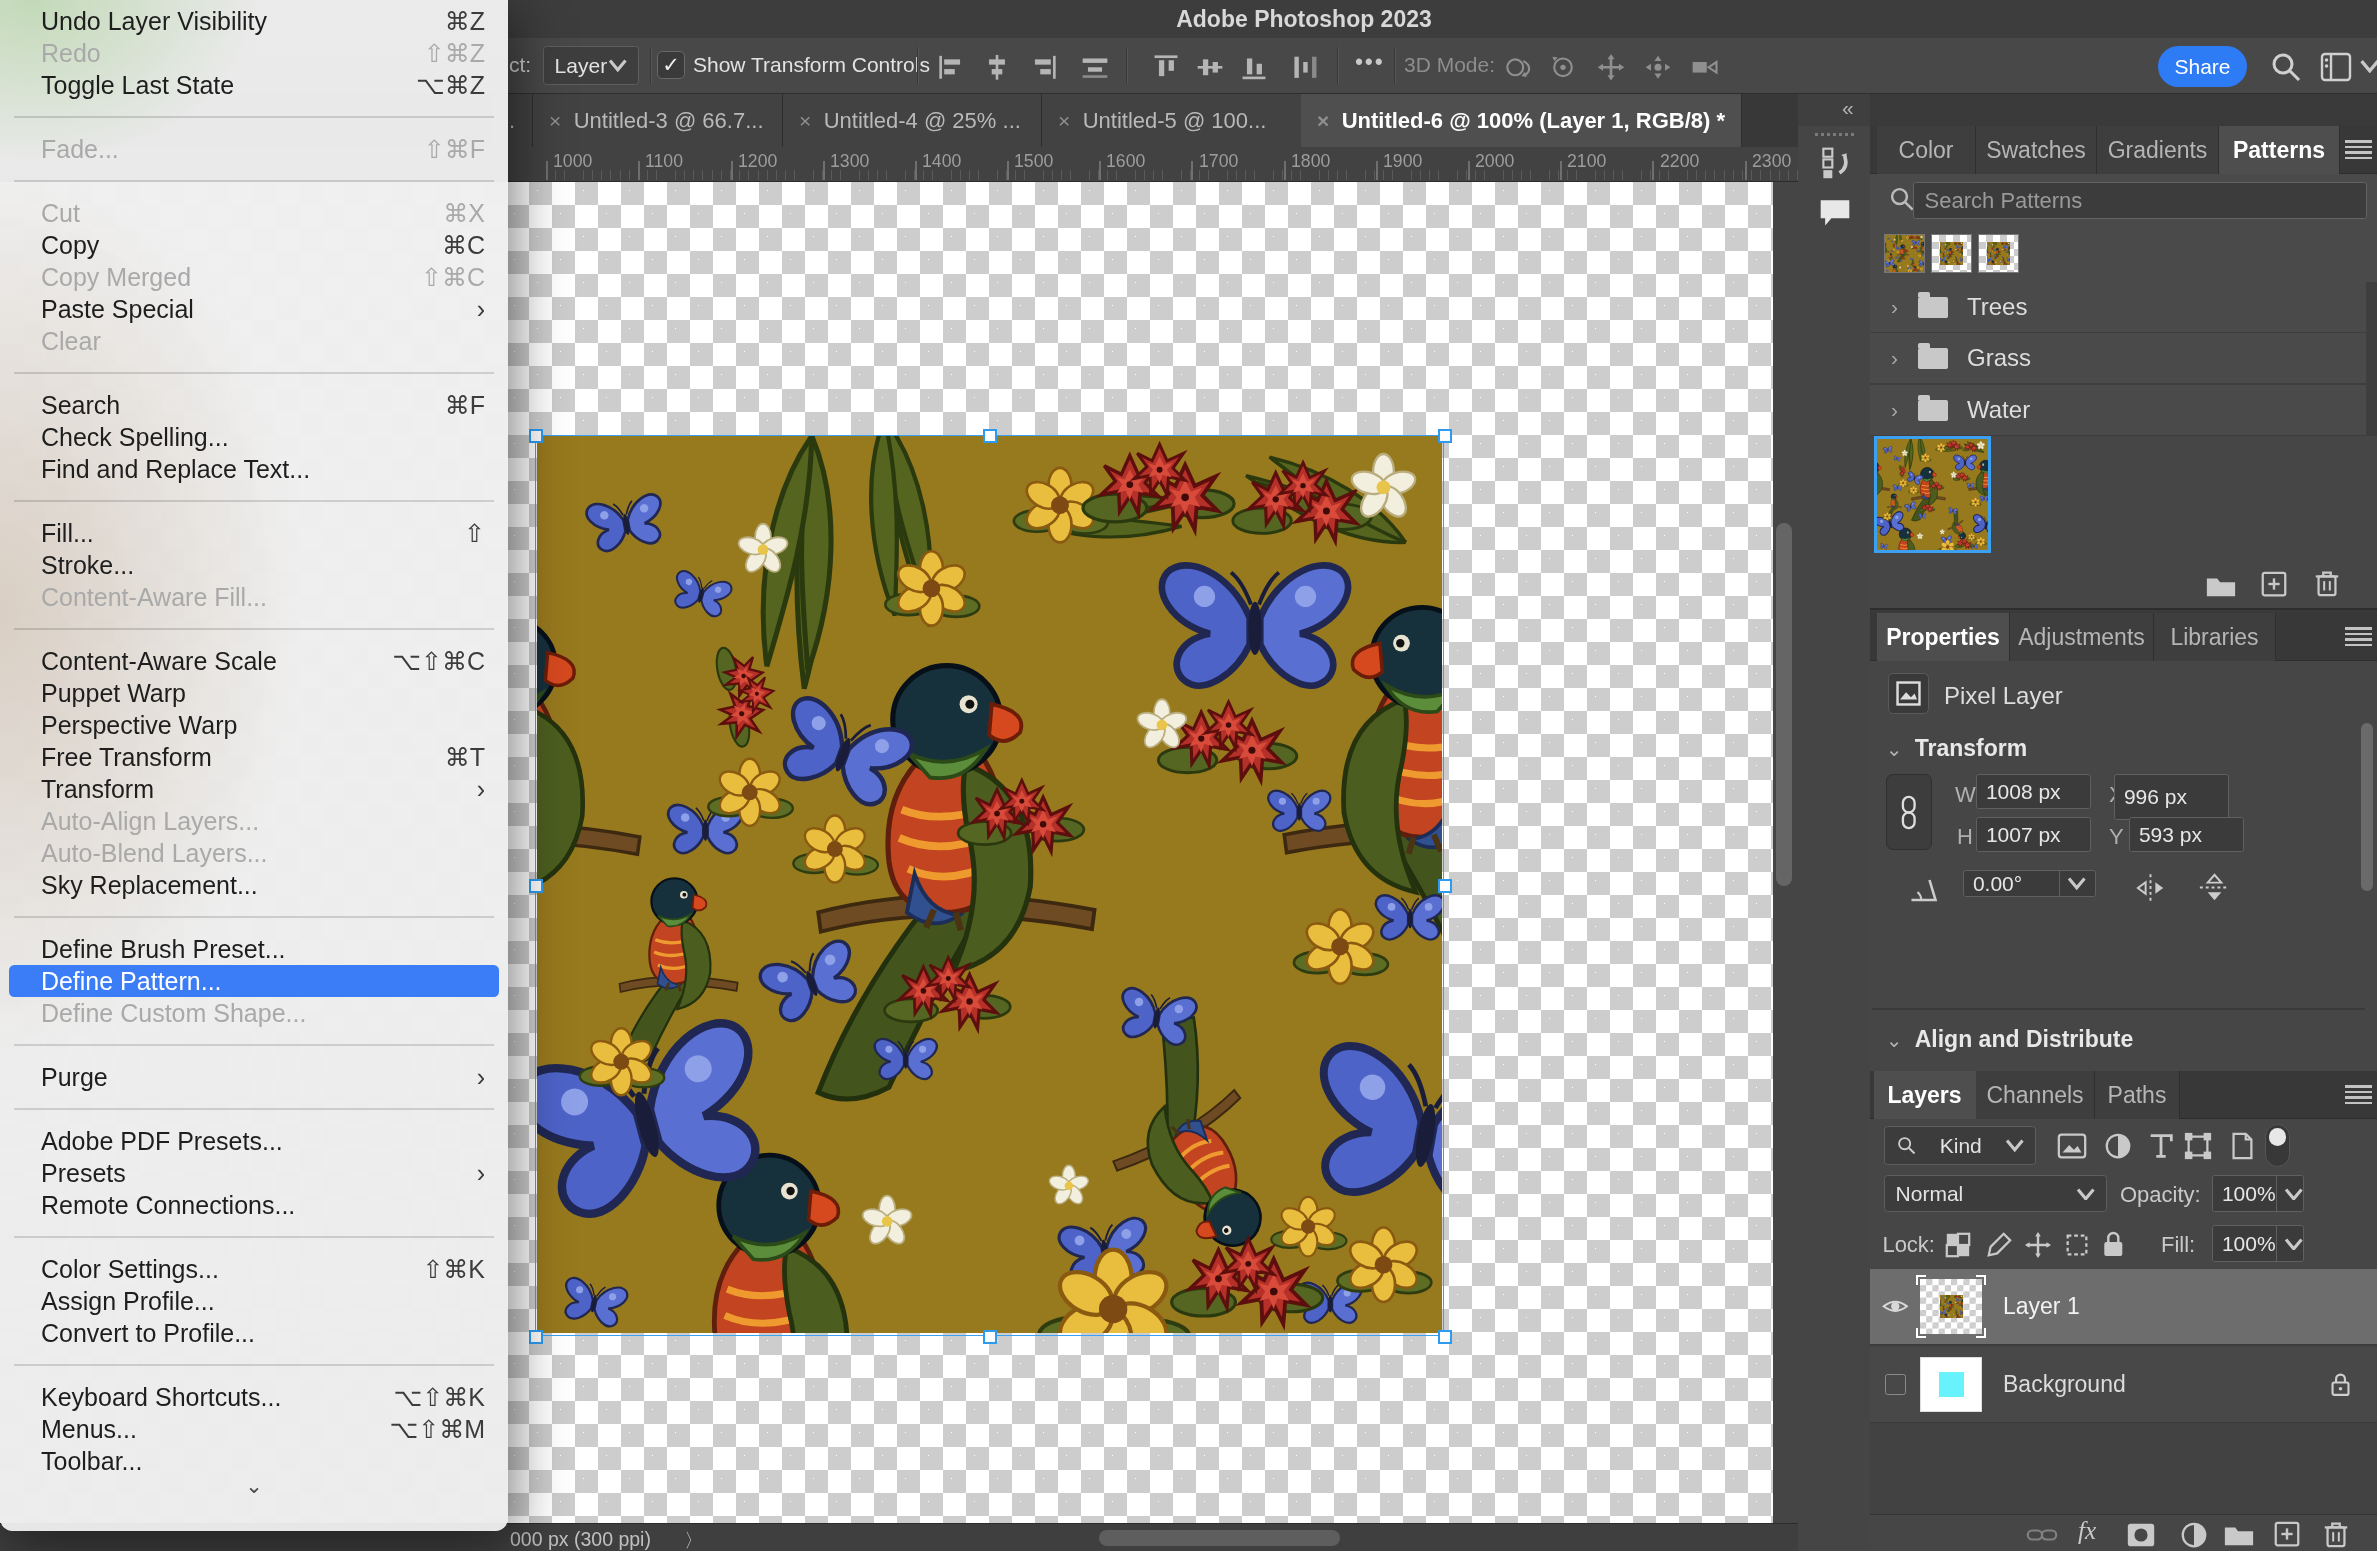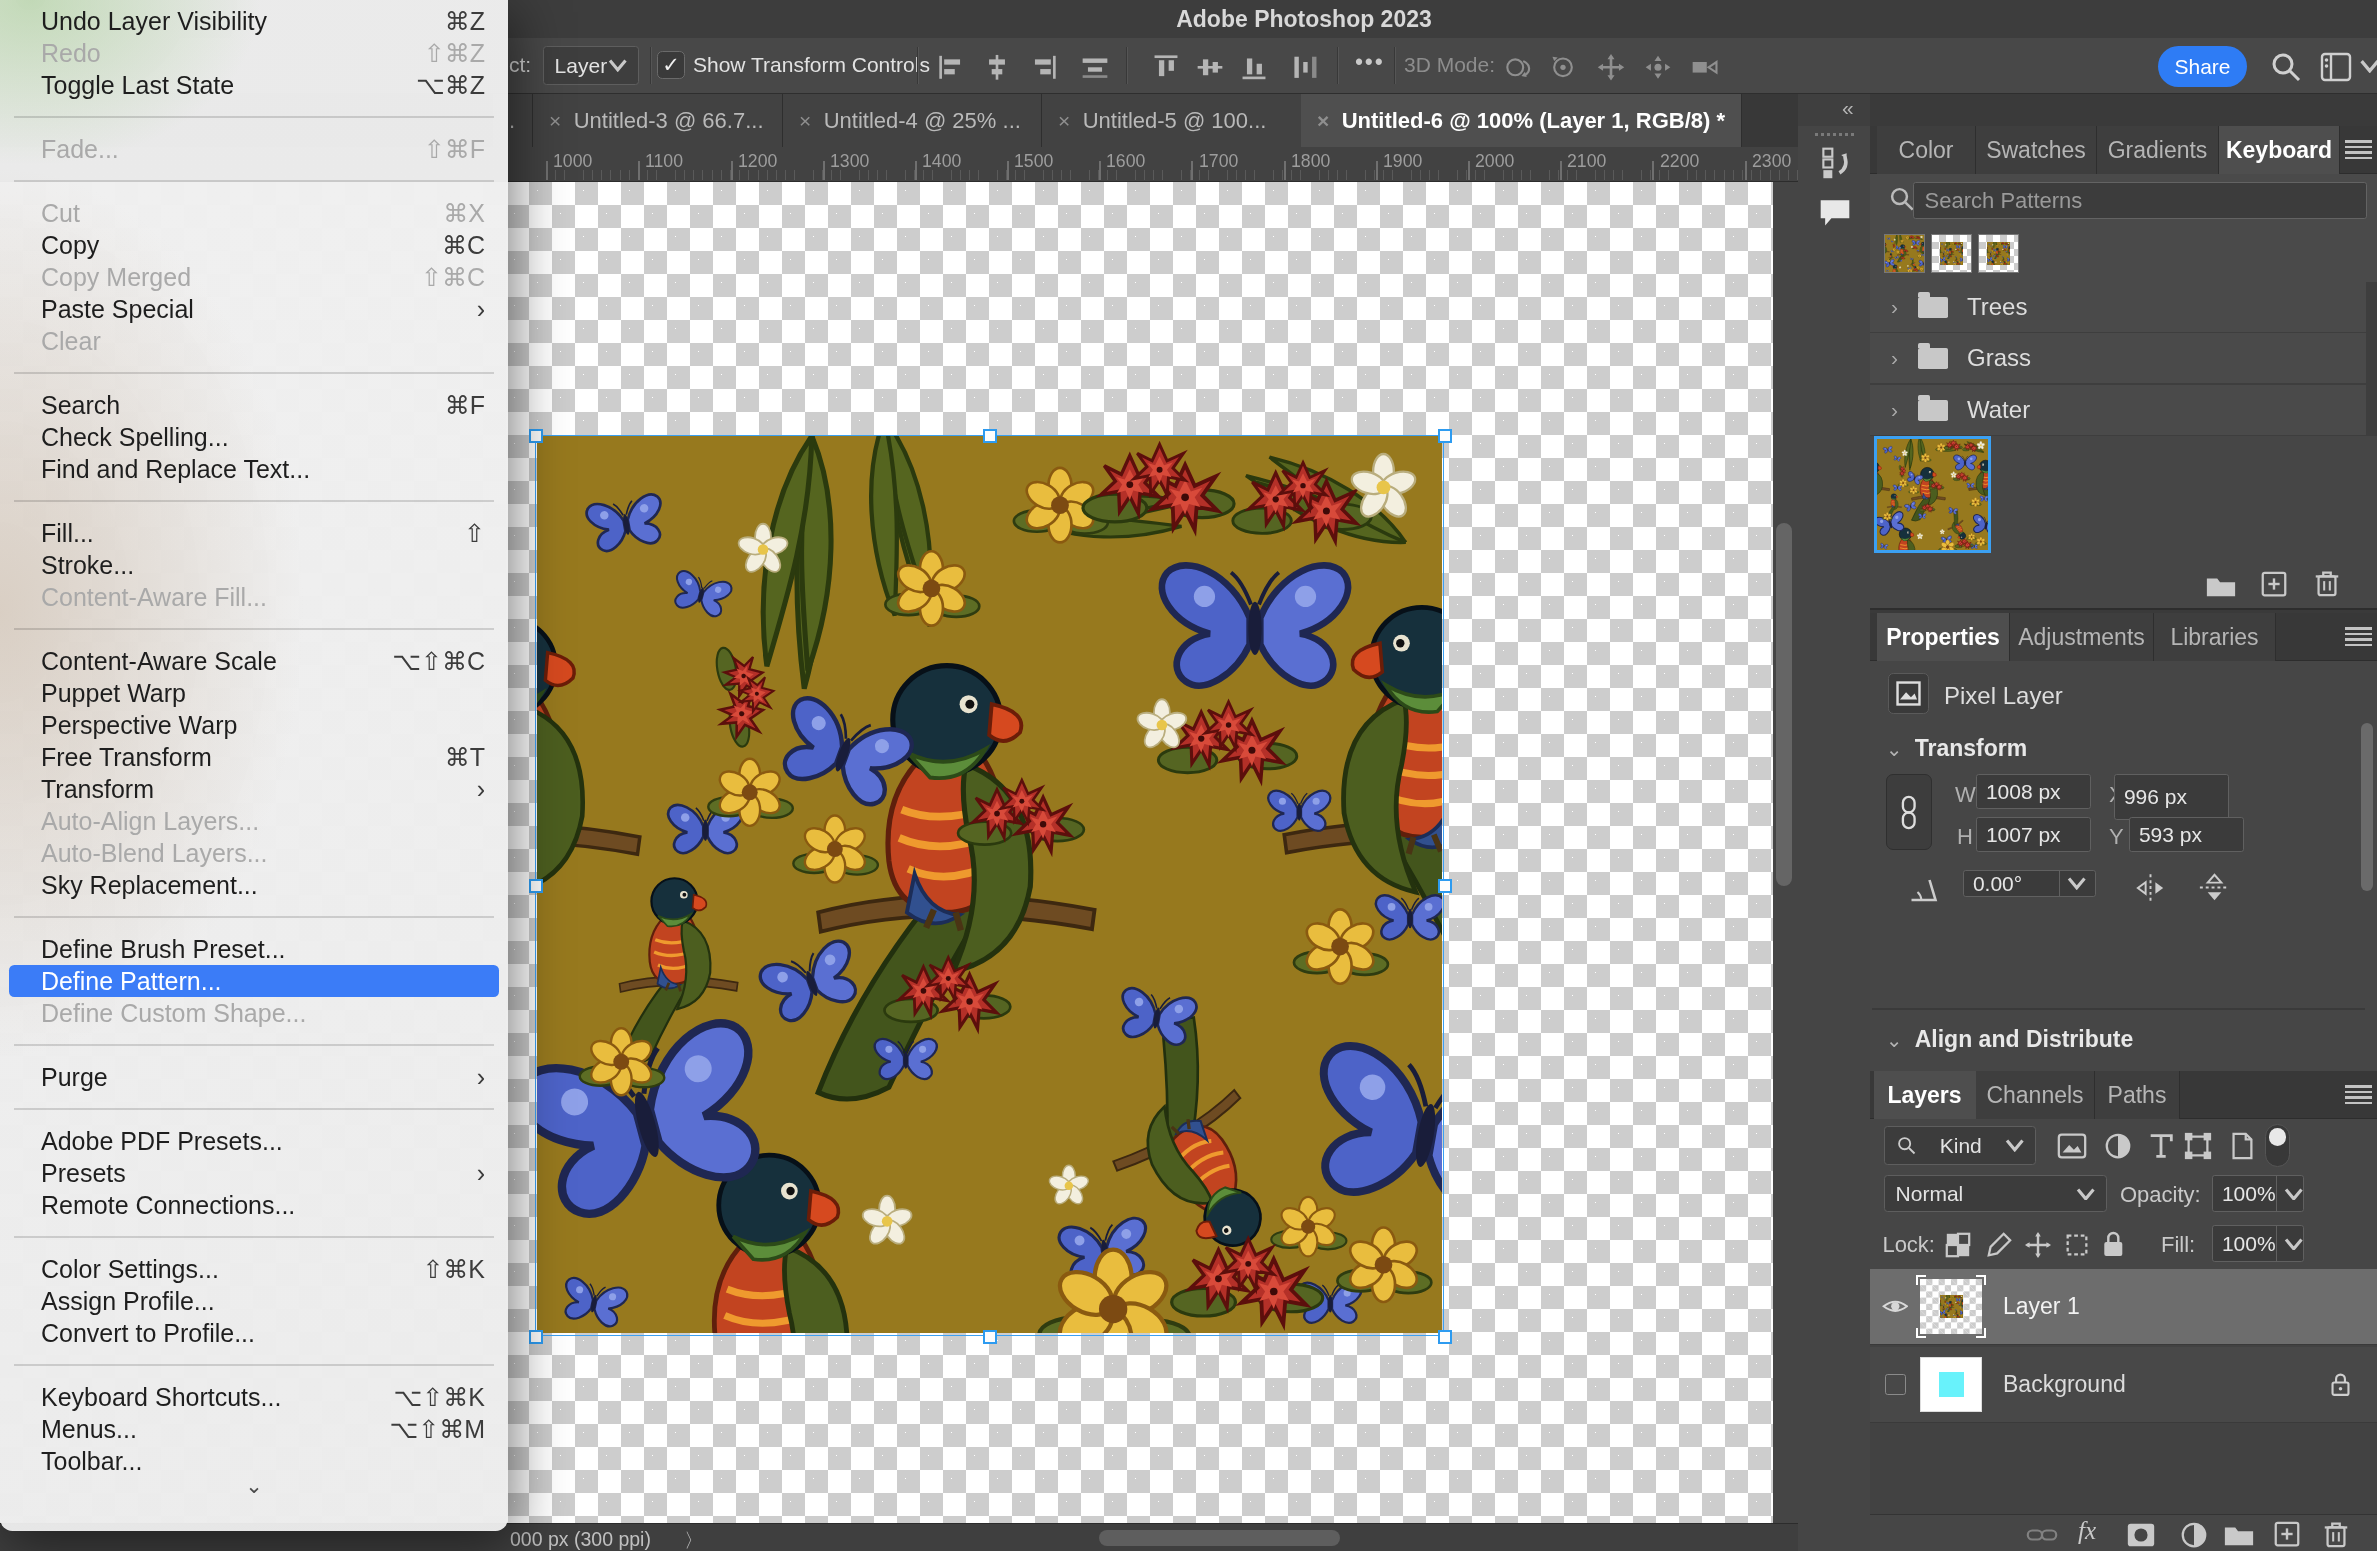--- a/index.html
+++ b/index.html
@@ -437,21 +437,21 @@
         </svg>
     </span>
   </div>
 
   <div class="abs" id="panels">
 
     <div class="ptabs" style="top:32px" id="patterns-tabs">
         <div class="ptab" style="left: 7px; width: 99px; justify-content: center;">Color</div>
         <div class="ptab" style="left: 106px; width: 121px; justify-content: center;">Swatches</div>
         <div class="ptab" style="left: 227px; width: 122px; justify-content: center;">Gradients</div>
-        <div class="ptab active" style="left: 349px; width: 121px; justify-content: center;">Keyboard</div>
+        <div class="ptab active" style="left: 349px; width: 121px; justify-content: center;">Patterns</div>
         <div class="hamb">
           <i></i>
           <i></i>
           <i></i>
           <i></i>
         </div>
       </div>
     <div class="section" style="top:80px;height:53px;background:#4a4a4a">
       <span style="position:absolute;left:17.7px;top:10.6px;width:28px;height:28px">
         <svg viewBox="0 0 34 34" style="width:100%;height:100%">

